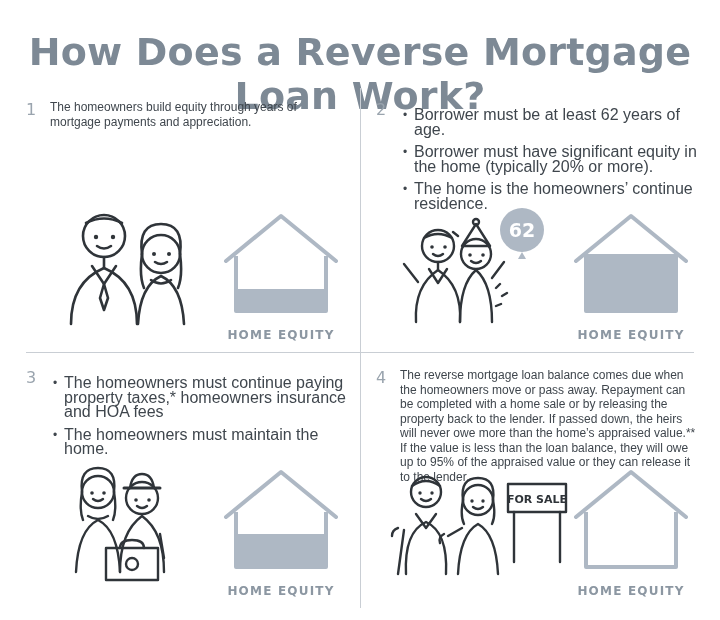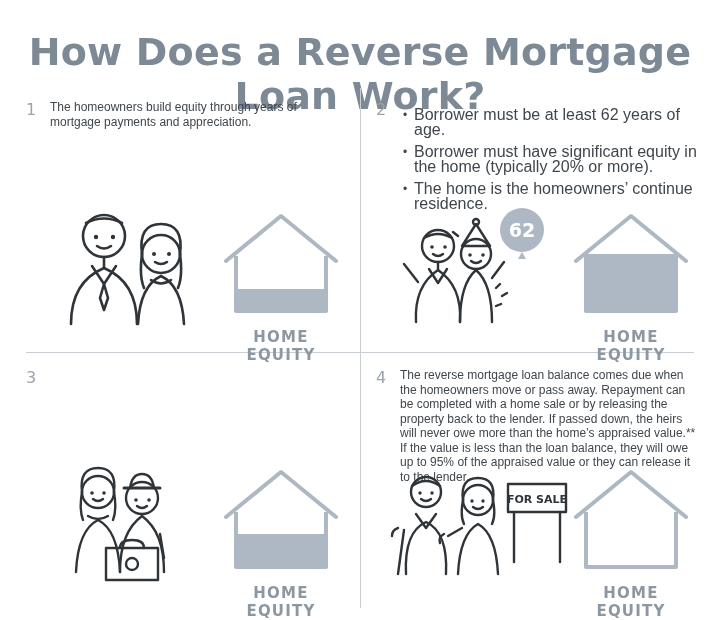--- a/index.html
+++ b/index.html
@@ -53,21 +53,21 @@
   .bullets li{
     position:relative;font-size:16px;line-height:14.5px;color:#3f464d;margin-bottom:2px;margin-top:8px;
   }
   .bullets li:before{
     content:"•";position:absolute;left:-11px;top:0;color:#3f464d;font-size:12px;
   }
 
   
   .art{position:absolute;left:0;bottom:0;width:322px;height:150px;}
   .house-label{
-    position:absolute;font-size:15px;letter-spacing:1.2px;color:#8c97a2;font-weight:bold;
+    position:absolute;font-size:12px;letter-spacing:1.2px;color:#8c97a2;font-weight:bold;
     font-family:"DejaVu Sans", sans-serif;
   }
   svg{display:block;}
 </style>
 </head>
 <body>
 
 <div class="page">
 
   <div class="title">How Does a Reverse Mortgage Loan Work?</div>
@@ -165,20 +165,24 @@
 
           <path d="M100 86 l4 -4 M106 94 l5 -3 M62 34 l-5 -4 M100 104 l5 -2"></path>
         </g>
       </svg>
     </div>
   </div>
 
   <div class="quad q3">
     <div class="step-num">3</div>
     <div class="step-body">
+      <ul class="bullets">
+        <li>The homeowners must continue paying property taxes,* homeowners insurance and HOA fees</li>
+        <li>The homeowners must maintain the home.</li>
+      </ul>
     </div>
 
     <div class="art">
       <svg width="130" height="120" viewBox="0 0 130 120" style="position:absolute;left:190px;top:0px;">
         <path d="M10 55 L65 10 L120 55" fill="none" stroke="#aeb8c4" stroke-width="4" stroke-linejoin="round" stroke-linecap="round"></path>
         <path d="M20 50 L20 105 L110 105 L110 50" fill="none" stroke="#aeb8c4" stroke-width="4" stroke-linejoin="round"></path>
         <rect x="22" y="72" width="86" height="31" fill="#aeb8c4"></rect>
       </svg>
       <div class="house-label" style="left:190px;top:122px;width:130px;text-align:center;">HOME EQUITY</div>
 

